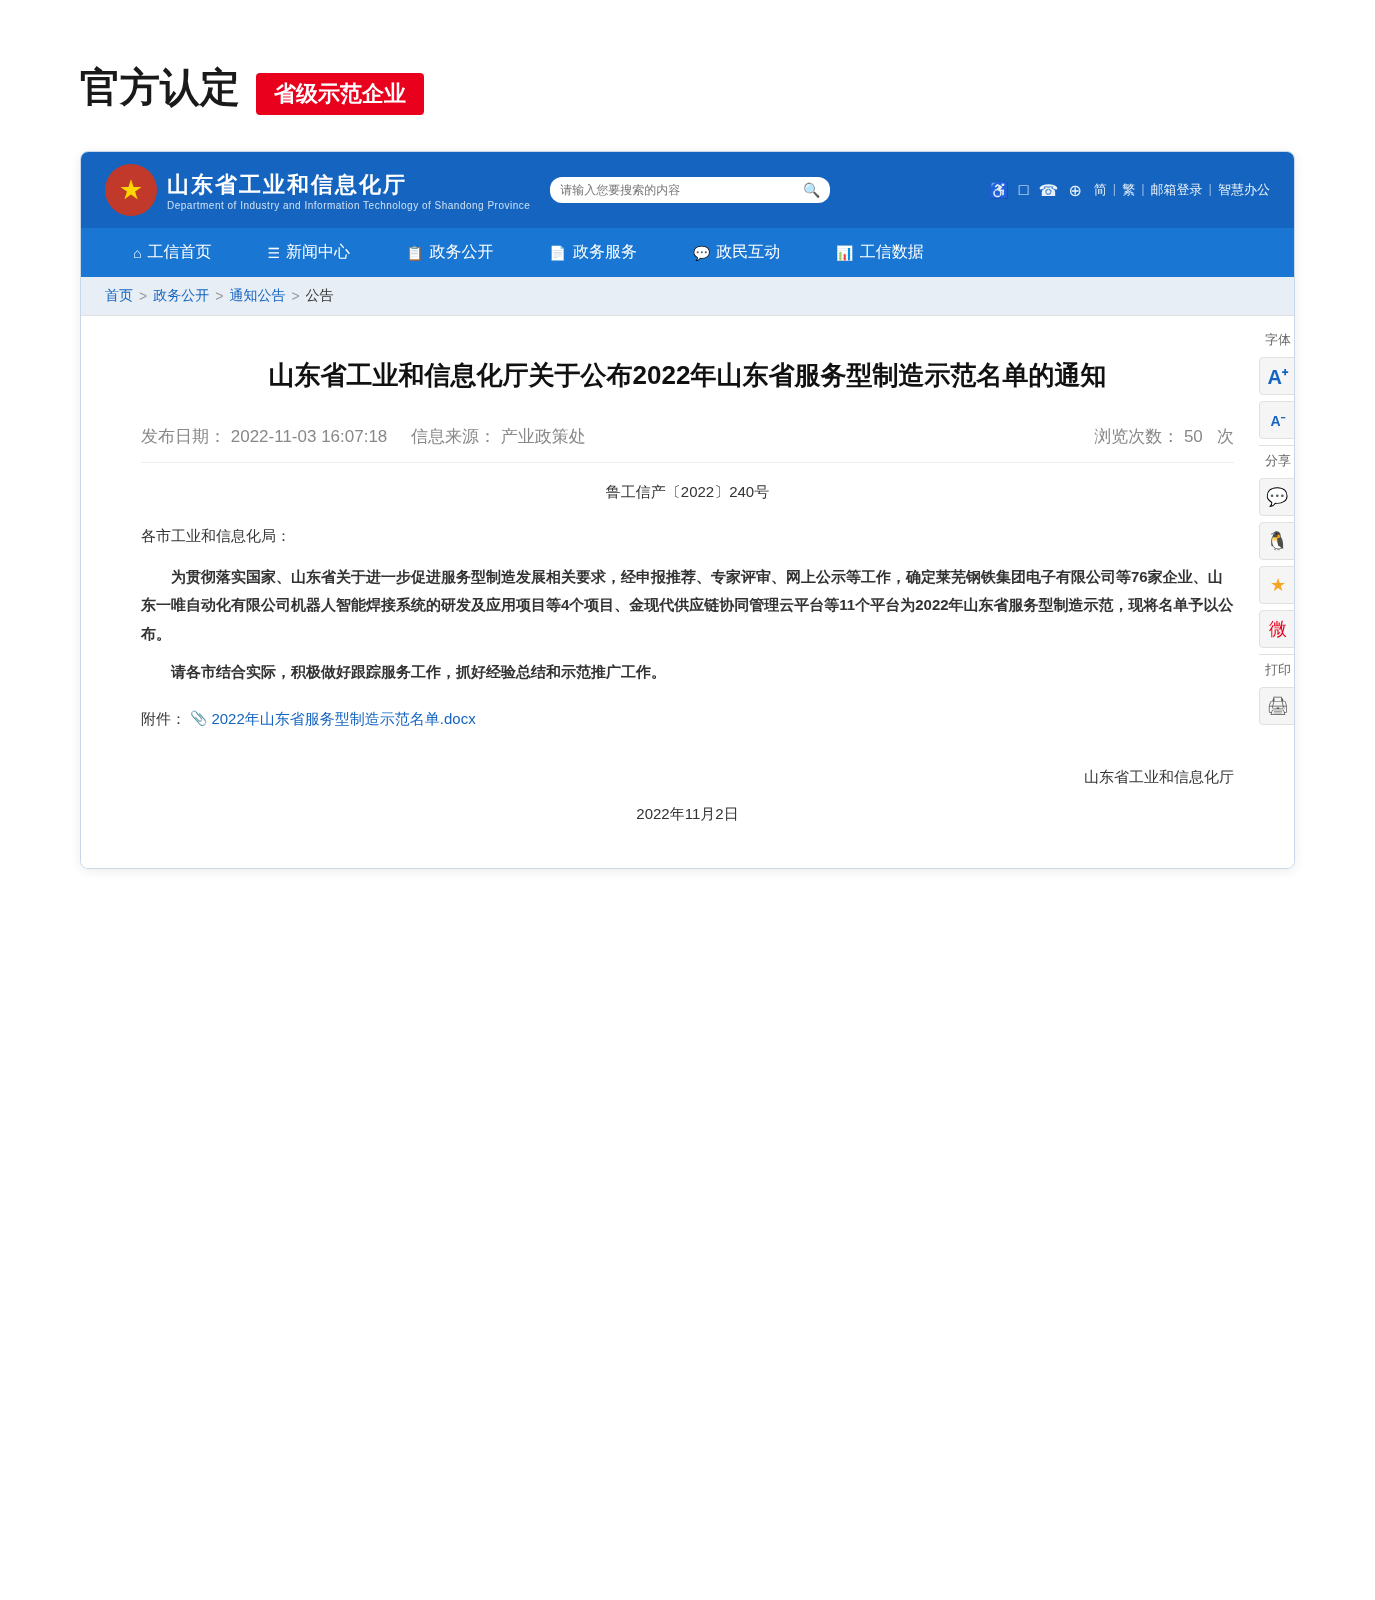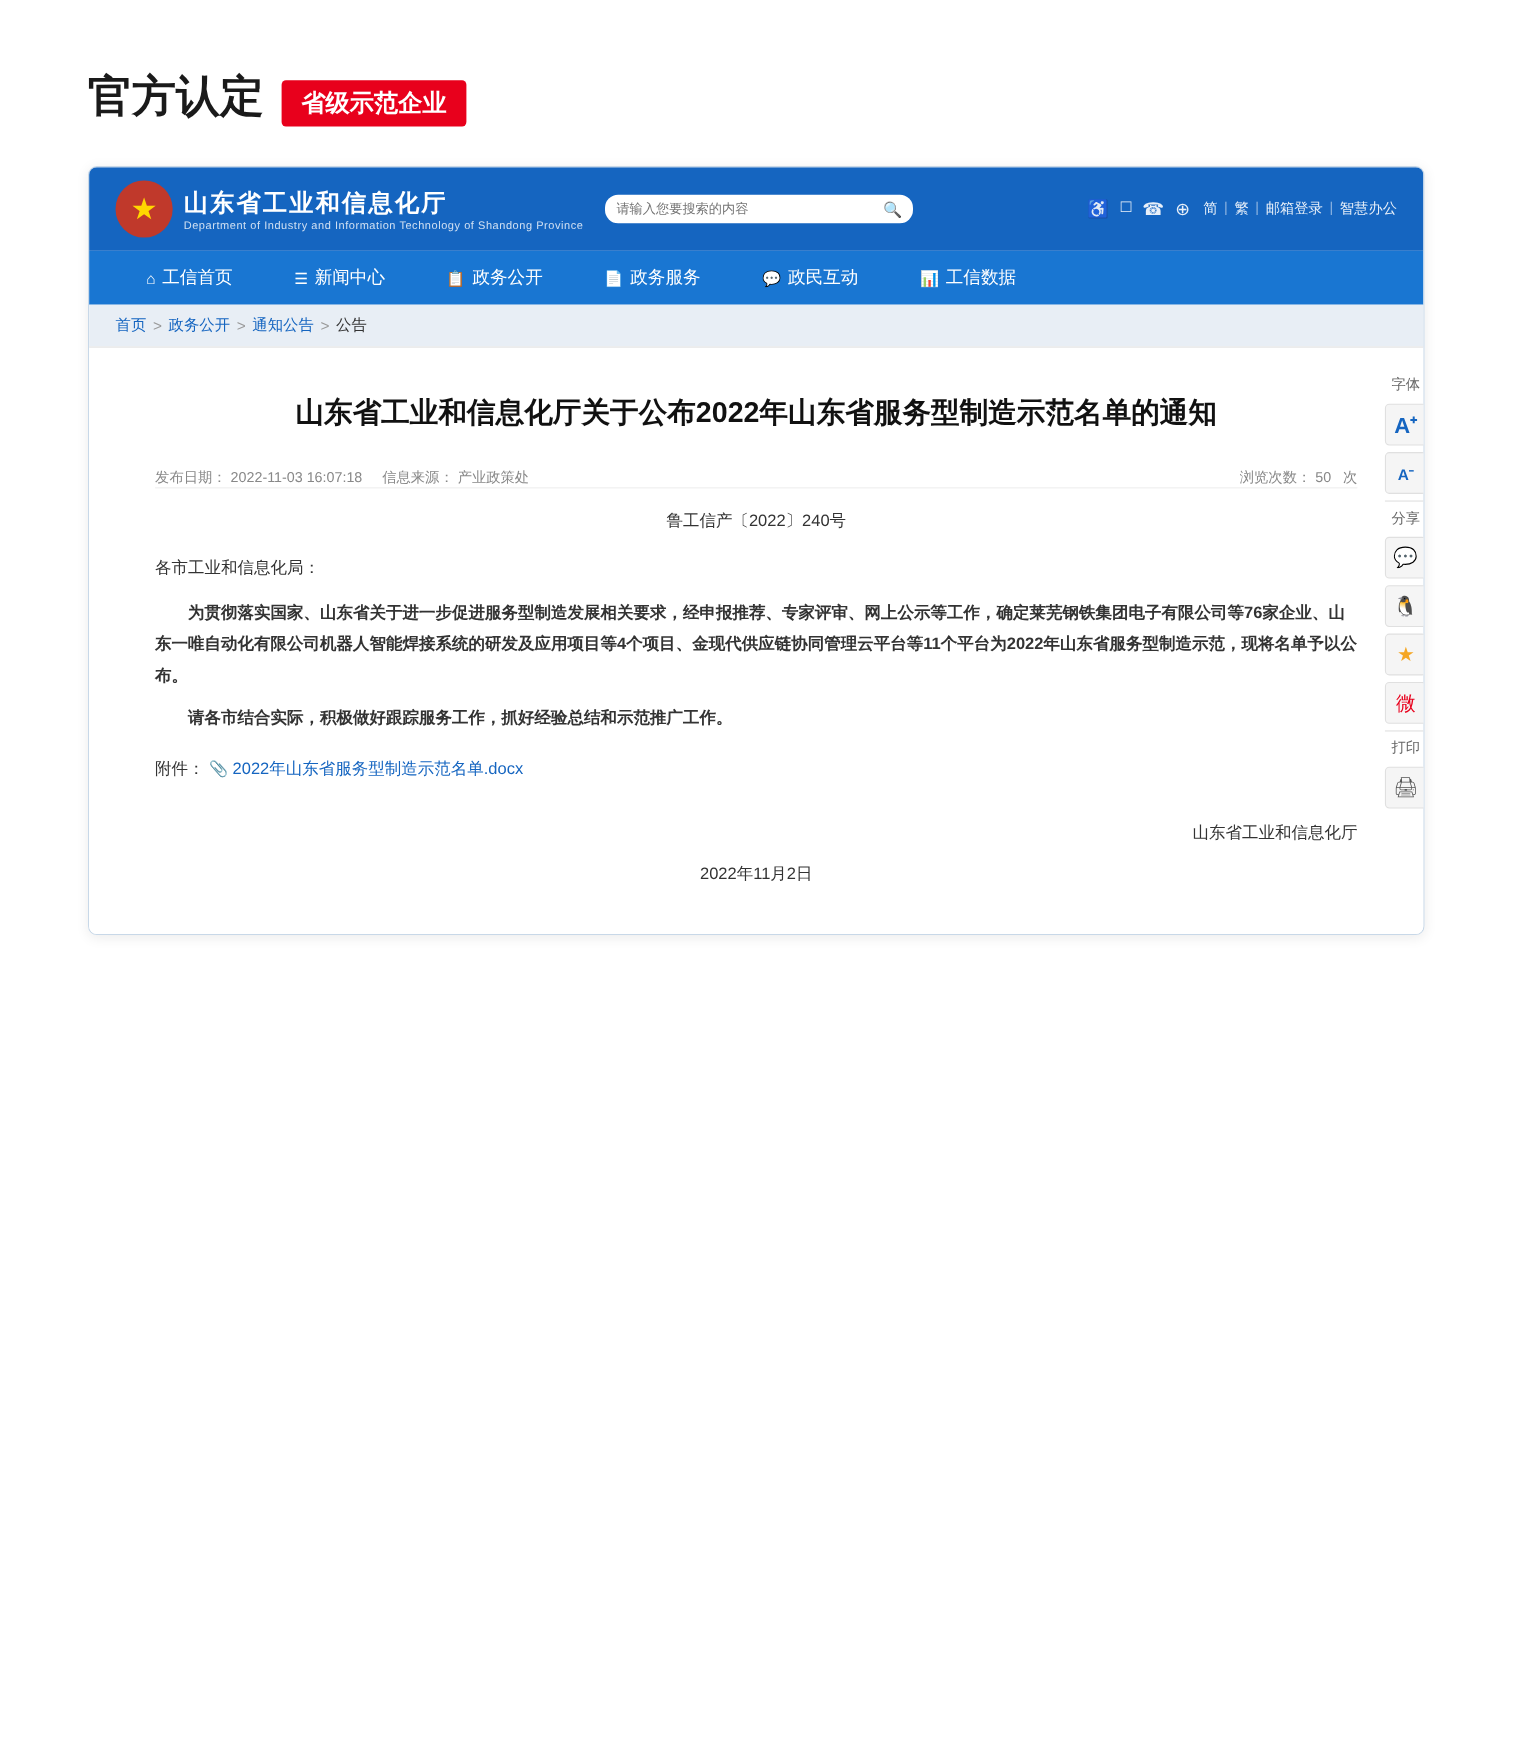--- a/index.html
+++ b/index.html
@@ -176,23 +176,24 @@
       font-size: 26px;
       font-weight: bold;
       color: #111;
       text-align: center;
       line-height: 1.5;
       margin-bottom: 30px;
     }
     .article-meta {
       display: flex;
       justify-content: space-between;
-      font-size: 13px;
+      font-size: 17px;
       color: #888;
       border-bottom: 1px solid #eee;
+      padding-bottom: 14px;
       margin-bottom: 20px;
     }
     .article-doc-number {
       text-align: center;
       font-size: 15px;
       color: #333;
       margin-bottom: 20px;
     }
     .article-body {
       font-size: 15px;
@@ -237,21 +238,21 @@
     }
 
     
     .article-container {
       display: flex;
       position: relative;
     }
     .side-tools {
       position: absolute;
       right: -10px;
-      top: 16px;
+      top: 6px;
       width: 52px;
       display: flex;
       flex-direction: column;
       align-items: center;
       gap: 6px;
       padding-top: 10px;
     }
     .side-tool-label {
       font-size: 13px;
       color: #666;

